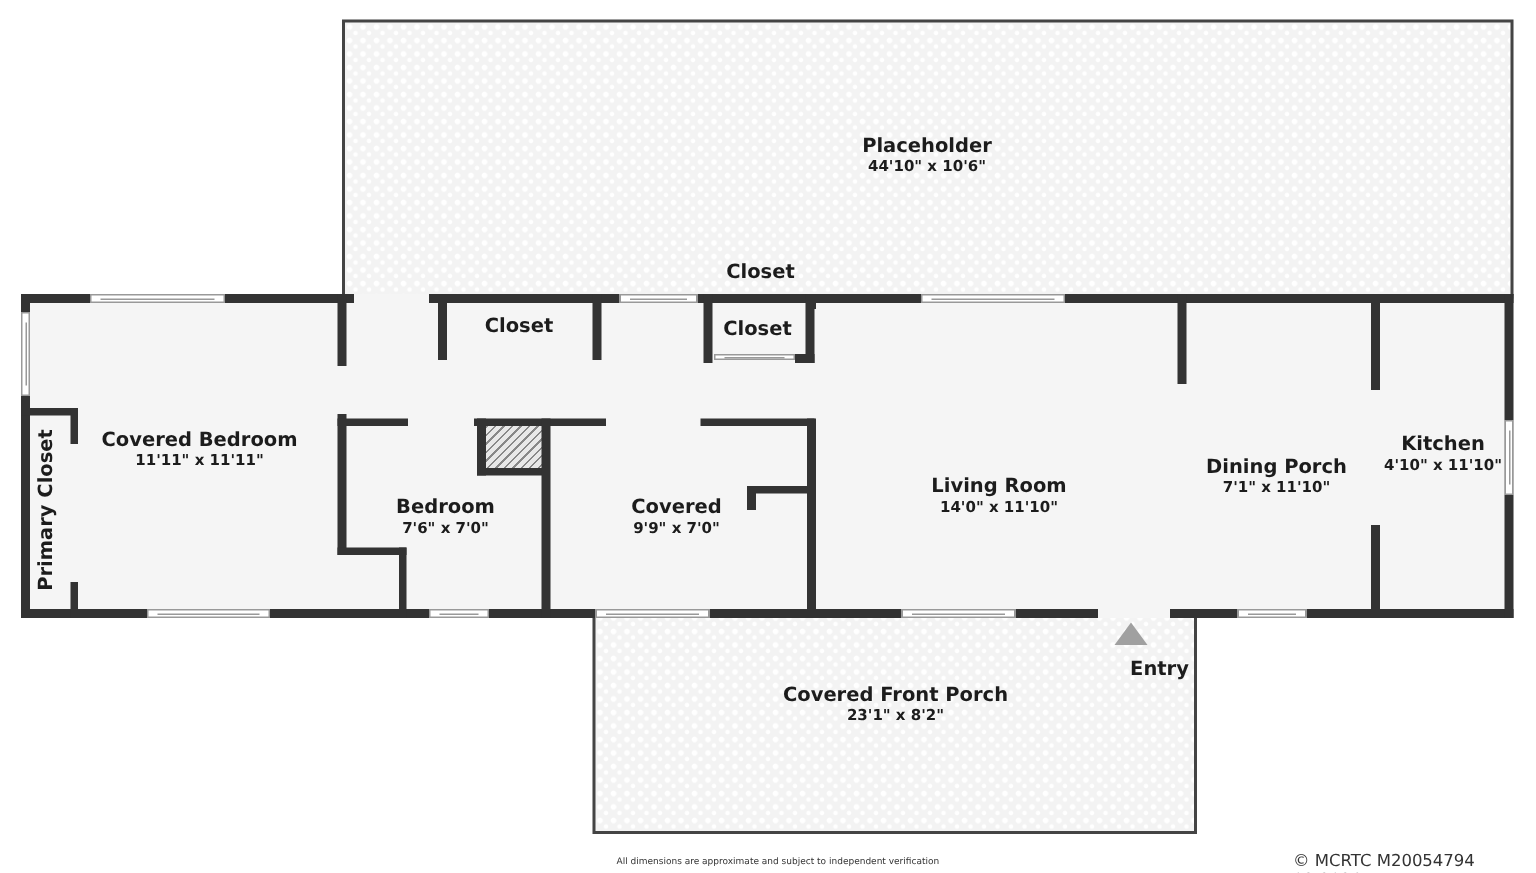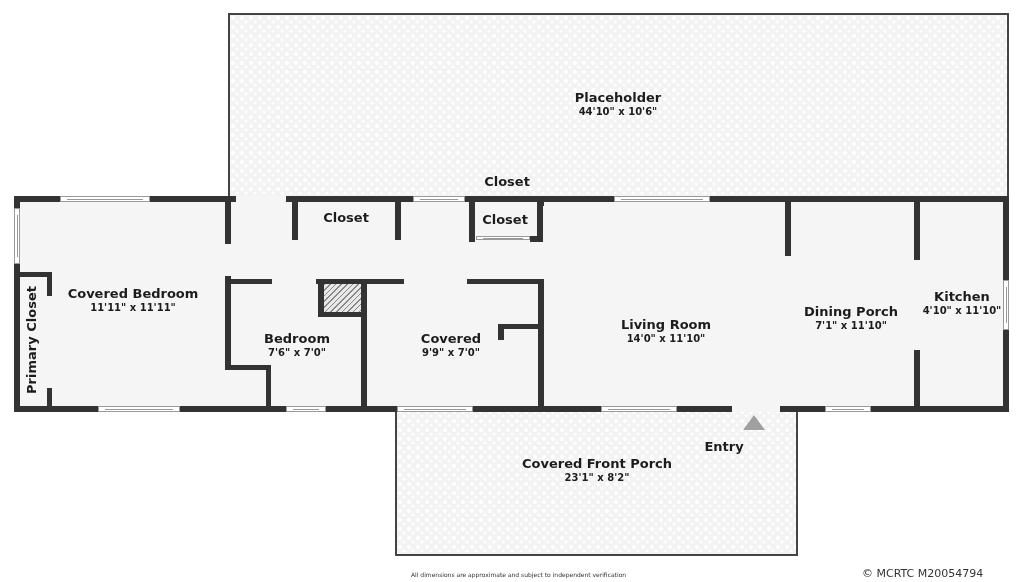--- a/index.html
+++ b/index.html
@@ -130,18 +130,18 @@
 <div class="label" style="left:962px;top:289px;">
   <div class="name">Kitchen</div>
   <div class="dim">4'10" x 11'10"</div>
 </div>
 <div class="label" style="left:597px;top:456px;">
   <div class="name">Covered Front Porch</div>
   <div class="dim">23'1" x 8'2"</div>
 </div>
 
 <div class="abs" style="left:743px;top:415px;width:0;height:0;border-left:11px solid transparent;border-right:11px solid transparent;border-bottom:15px solid #a0a0a0;"></div>
-<div class="label" style="left:724px;top:439px;">
+<div class="label" style="left:773px;top:439px;">
   <div class="name">Entry</div>
 </div>
 
 <div class="footer" style="left:411px;top:571px;">All dimensions are approximate and subject to independent verification</div>
 <div class="copyright" style="left:862px;top:567px;">© MCRTC M20054794 03/2026</div>
 
 </body></html>

